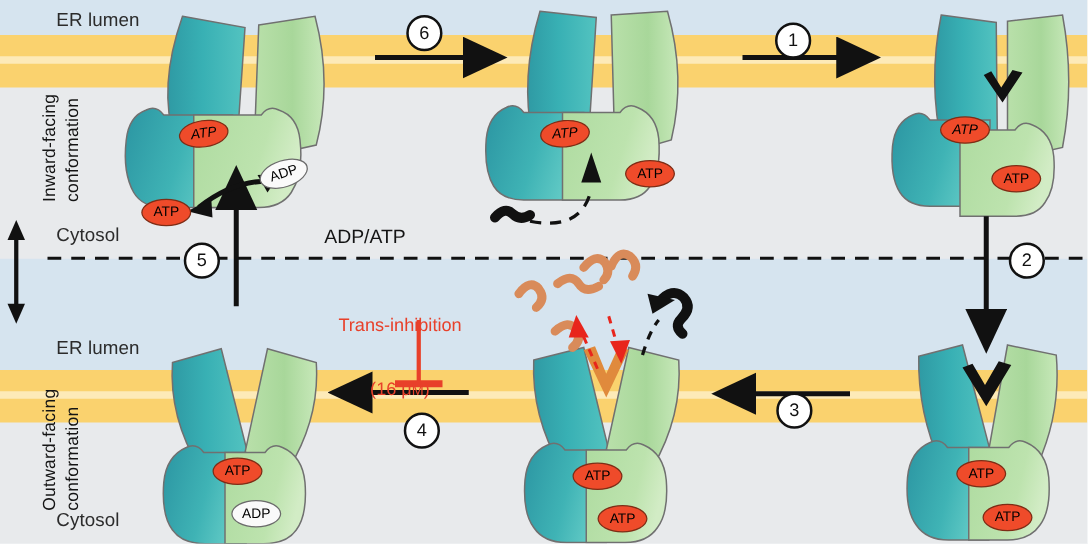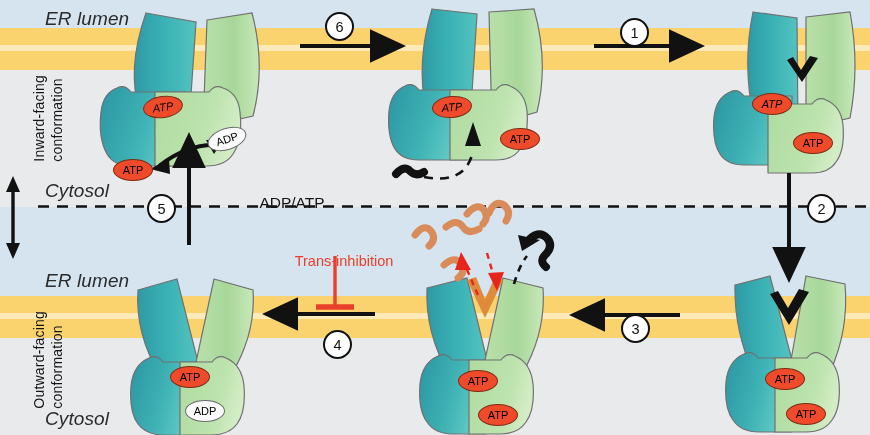--- a/index.html
+++ b/index.html
@@ -1,20 +1,20 @@
 <!DOCTYPE html>
 <html><head>
 <meta charset="utf-8">
 <style>
   html,body{margin:0;padding:0;background:#fff;}
   body{font-family:"Liberation Sans", sans-serif;}
   #stage{position:relative;width:870px;height:435px;overflow:hidden;background:#e8eaec;}
   #stage svg.layer{position:absolute;left:0;top:0;width:870px;height:435px;}
   .txt{position:absolute;white-space:pre;}
-  .compartment-label{font-size:19px;color:#2b2b2b;letter-spacing:.1px;font-style:italic;}
+  .compartment-label{font-size:15px;color:#2b2b2b;letter-spacing:.1px;}
   .side-label{font-size:14px;color:#141414;letter-spacing:.2px;}
   .exch-label{font-size:15.5px;color:#141414;line-height:18px;text-align:center;}
   .trans-label{font-size:14.5px;color:#e8402a;line-height:17px;text-align:center;font-weight:400;}
   .smallcap{font-size:11.5px;}
   .vert{transform-origin:0 0;}
   .nucl{position:absolute;display:flex;align-items:center;justify-content:center;
         font-size:11px;color:#000;border:1.2px solid #7d2d16;border-radius:50%/50%;}
   .atp{background:#ef4b2a;}
   .adp{background:#fafafa;border-color:#6b6b6b;}
   .circnum{position:absolute;width:25px;height:25px;border-radius:50%;background:#fff;
@@ -189,26 +189,27 @@
   <div class="txt side-label vert" style="left:33px;top:178px;transform:rotate(-90deg);">
     <span>conformation</span>
   </div>
   <div class="txt side-label vert" style="left:15px;top:425px;transform:rotate(-90deg);">
     <span>Outward-facing</span>
   </div>
   <div class="txt side-label vert" style="left:33px;top:425px;transform:rotate(-90deg);">
     <span>conformation</span>
   </div>
 
-  <div class="txt exch-label" style="left:237px;top:158px;width:110px;">
+  <div class="txt exch-label" style="left:237px;top:145px;width:110px;">
     <div>ADP/ATP</div>
   </div>
 
-  <div class="txt trans-label" style="left:280px;top:219px;width:128px;">
+  <div class="txt trans-label" style="left:256px;top:219px;width:128px;">
     <div>Trans-inhibition</div>
+    <div><span>(16 </span><span>μ</span><span class="smallcap">M</span><span>)</span></div>
   </div>
 
   <div class="circnum" style="left:620px;top:18px;">1</div>
   <div class="circnum" style="left:807px;top:194px;">2</div>
   <div class="circnum" style="left:621px;top:314px;">3</div>
   <div class="circnum" style="left:323px;top:330px;">4</div>
   <div class="circnum" style="left:147px;top:194px;">5</div>
   <div class="circnum" style="left:325px;top:12px;">6</div>
 
   <div id="nucl-host">

